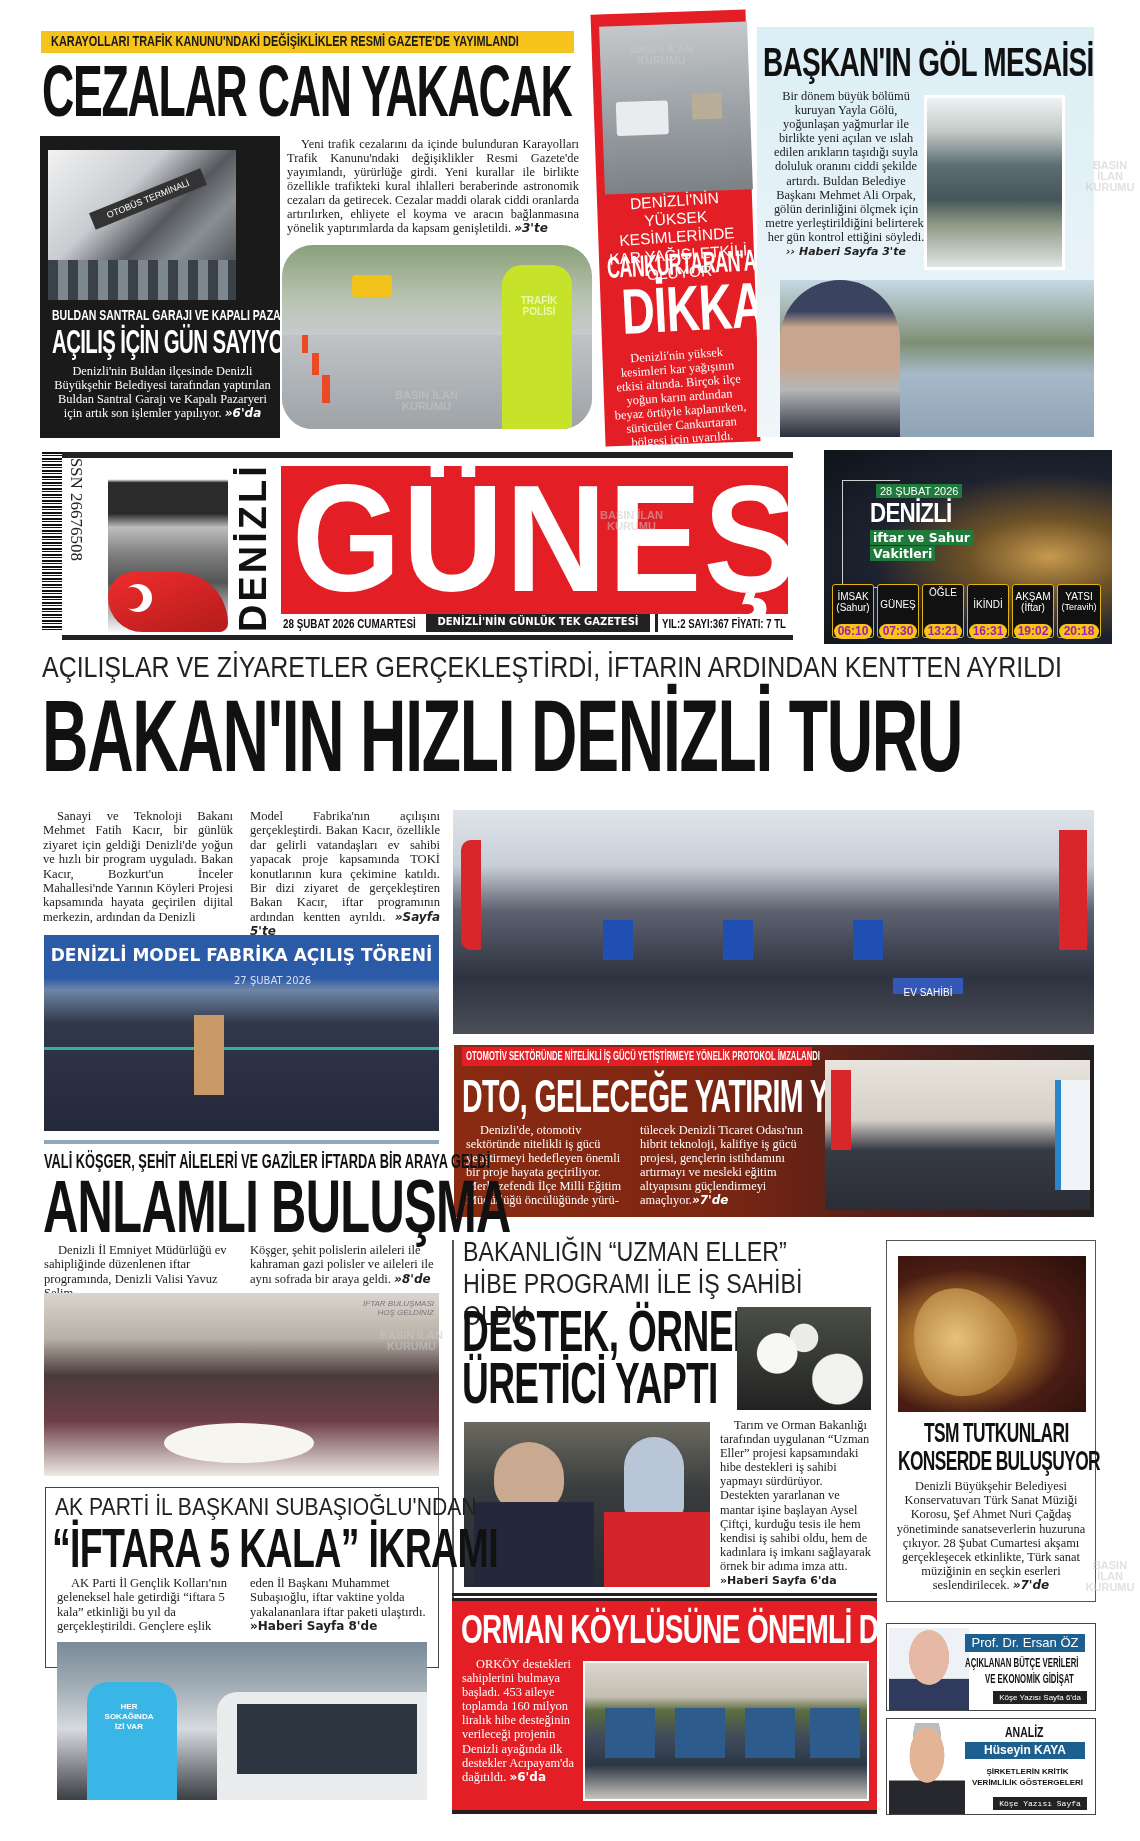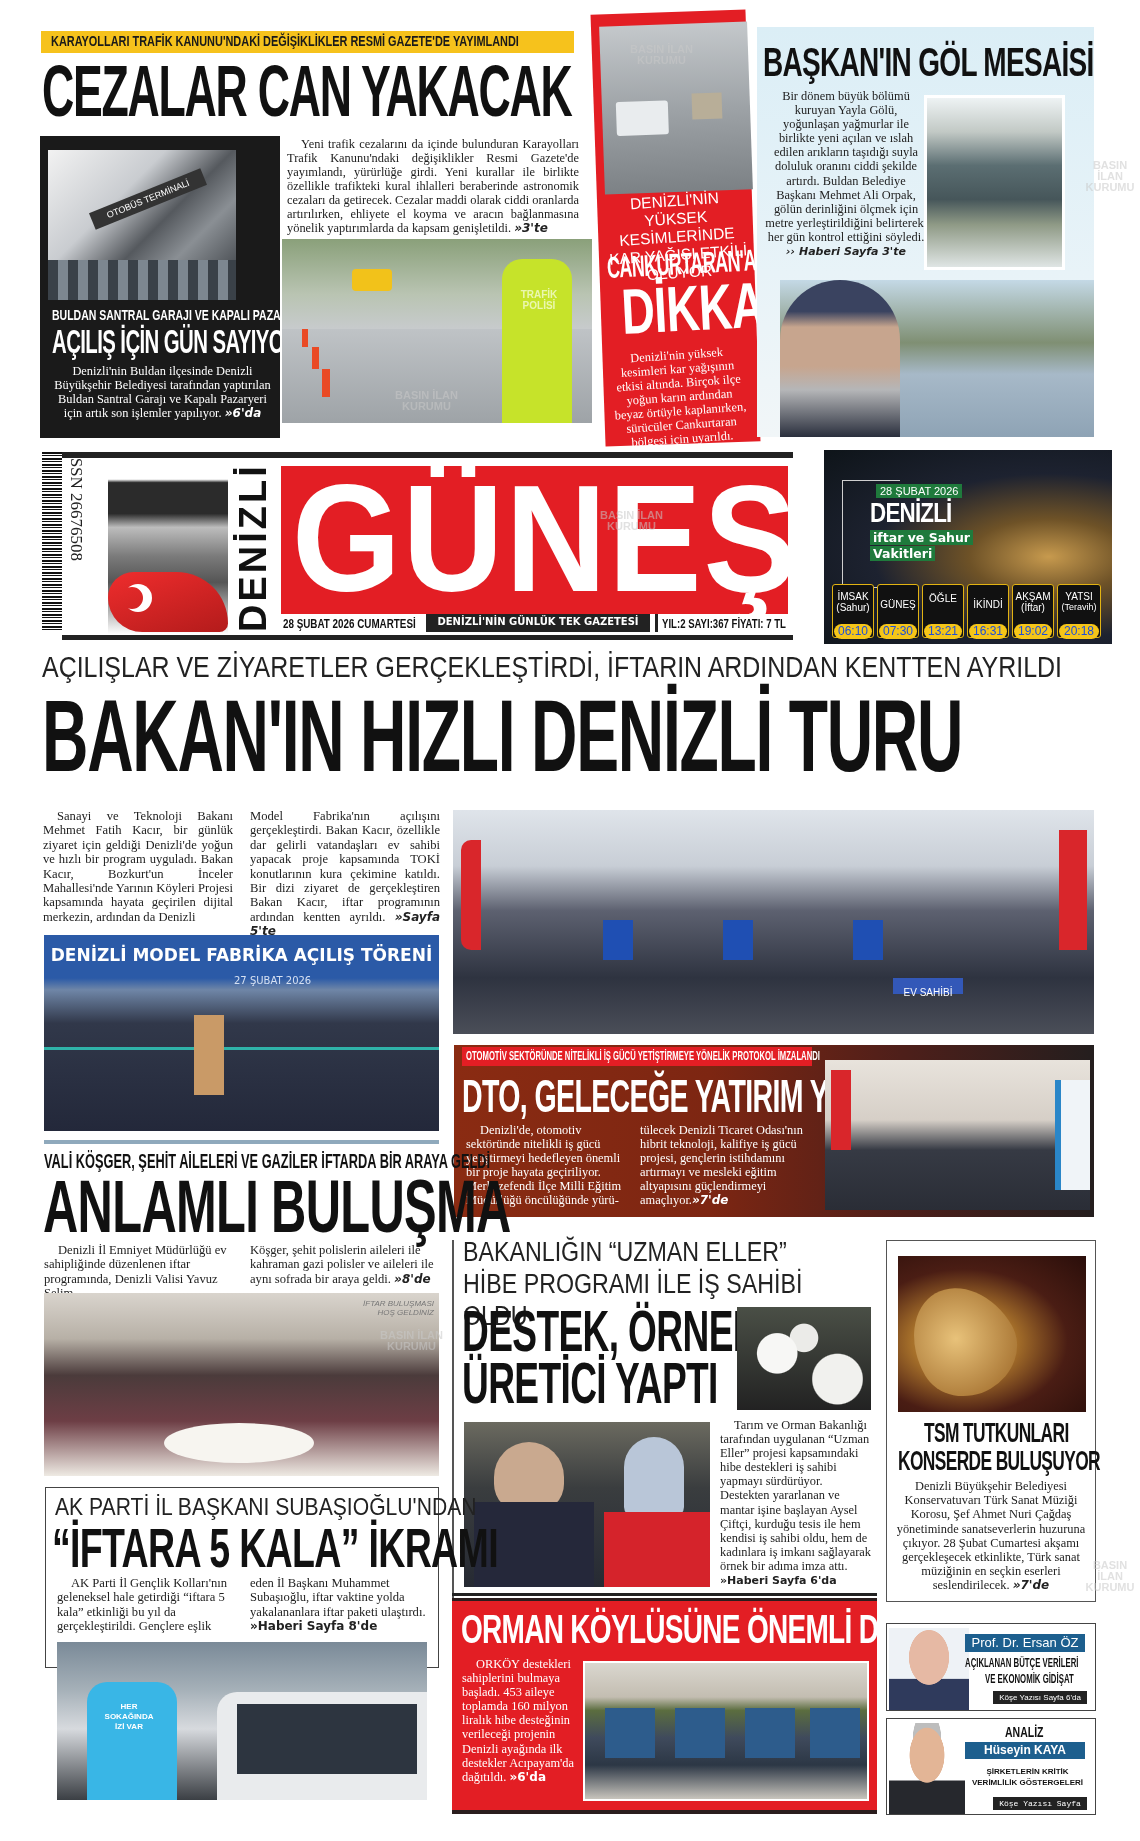--- a/index.html
+++ b/index.html
@@ -5,40 +5,40 @@
 *{box-sizing:border-box;margin:0;padding:0}
 body{width:1140px;height:1841px;background:#fff;position:relative;overflow:hidden;font-family:"Liberation Serif",serif;color:#111}
 .abs{position:absolute}
 .cond{font-family:"Liberation Sans",sans-serif;font-weight:bold;transform-origin:left top;white-space:nowrap;letter-spacing:-1px}
 .body-text{font-family:"Liberation Serif",serif;font-size:12.6px;line-height:14.4px;text-align:justify;color:#222}
 .body-text .indent{display:inline-block;width:14px}
 .ref{font-family:"DejaVu Sans",sans-serif;font-weight:bold;font-size:12px;font-style:italic}
 .photo{position:absolute;overflow:hidden}
 .wm{position:absolute;font-family:"Liberation Sans",sans-serif;font-weight:bold;font-size:11px;color:rgba(200,200,200,0.55);text-align:center;line-height:11px;pointer-events:none}
 .times-cell{position:absolute;border:1.5px solid #e2b312;background:#111;color:#fff;font-family:"Liberation Sans",sans-serif;font-size:10px;text-align:center;border-radius:3px}
-.times-cell .t{position:absolute;left:1px;right:1px;bottom:-2px;background:#f5c518;color:#1d4ed8;font-weight:normal;font-size:12px;border-radius:8px;line-height:15px}
+.times-cell .t{position:absolute;left:1px;right:1px;bottom:-2px;background:#f5c518;color:#a21caf;font-weight:bold;font-size:12px;border-radius:8px;line-height:15px}
 </style>
 </head>
 <body>
 
 <div class="abs" style="left:41px;top:31px;width:533px;height:22px;background:#f6c21c;"></div>
 <div class="abs cond" style="left:51px;top:33px;font-size:14px;color:#1a1a1a;font-weight:bold;transform:scaleX(0.78);letter-spacing:0">KARAYOLLARI TRAFİK KANUNU'NDAKİ DEĞİŞİKLİKLER RESMİ GAZETE'DE YAYIMLANDI</div>
 <div class="abs cond" style="left:42px;top:52px;font-size:72px;line-height:78px;transform:scaleX(0.62);color:#111;letter-spacing:-2px">CEZALAR CAN YAKACAK</div>
 
 <div class="abs" style="left:40px;top:136px;width:240px;height:302px;background:#1a1a1a;"></div>
 <div class="photo" style="left:48px;top:150px;width:188px;height:150px;background:linear-gradient(135deg,#f2f2f2 0%,#c9ccd0 35%,#55595e 55%,#8a8f94 70%,#2c3035 100%);">
   <div class="abs" style="left:40px;top:40px;width:120px;height:18px;background:#333;transform:rotate(-22deg);color:#fff;font-family:'Liberation Sans',sans-serif;font-size:9px;line-height:18px;text-align:center">OTOBÜS TERMİNALİ</div>
   <div class="abs" style="left:0;top:110px;width:188px;height:40px;background:repeating-linear-gradient(90deg,#3a4148 0 10px,#7d8790 10px 20px)"></div>
 </div>
 <div class="abs cond" style="left:52px;top:306px;font-size:15px;color:#fff;transform:scaleX(0.7);letter-spacing:0">BULDAN SANTRAL GARAJI VE KAPALI PAZARYERİ</div>
 <div class="abs cond" style="left:52px;top:322px;font-size:34px;line-height:38px;color:#fff;transform:scaleX(0.6)">AÇILIŞ İÇİN GÜN SAYIYOR</div>
 <div class="abs body-text" style="left:50px;top:364px;width:225px;color:#fff;text-align:center;font-size:12.4px;line-height:14px"><span>Denizli'nin Buldan ilçesinde Denizli Büyükşehir Belediyesi tarafından yaptırılan Buldan Santral Garajı ve Kapalı Pazaryeri için artık son işlemler yapılıyor.</span> <span class="ref">»6'da</span></div>
 
 <div class="abs body-text" style="left:287px;top:137px;width:292px;font-size:12.4px;line-height:14px"><span class="indent"></span><span>Yeni trafik cezalarını da içinde bulunduran Karayolları Trafik Kanunu'ndaki değişiklikler Resmi Gazete'de yayımlandı, yürürlüğe girdi. Yeni kurallar ile birlikte özellikle trafikteki kural ihlalleri beraberinde astronomik cezaları da getirecek. Cezalar maddi olarak ciddi oranlarda artırılırken, ehliyete el koyma ve aracın bağlanmasına yönelik yaptırımlarda da kapsam genişletildi.</span> <span class="ref">»3'te</span></div>
-<div class="photo" style="left:282px;top:239px;width:310px;height:184px;background:linear-gradient(180deg,#8aa07a 0%,#b9c4b2 30%,#c8cbce 50%,#a8adb1 100%);">
+<div class="photo" style="left:282px;top:245px;width:310px;height:184px;background:linear-gradient(180deg,#8aa07a 0%,#b9c4b2 30%,#c8cbce 50%,#a8adb1 100%);border-radius:31px;">
   <div class="abs" style="left:70px;top:30px;width:40px;height:22px;background:#f2c21a;border-radius:4px"></div>
   <div class="abs" style="left:0;top:90px;width:310px;height:94px;background:linear-gradient(180deg,#bfc3c6,#9ea3a7)"></div>
   <div class="abs" style="left:20px;top:90px;width:6px;height:18px;background:#ea4a25"></div>
   <div class="abs" style="left:30px;top:108px;width:7px;height:22px;background:#ea4a25"></div>
   <div class="abs" style="left:40px;top:130px;width:8px;height:28px;background:#ea4a25"></div>
   <div class="abs" style="left:220px;top:20px;width:70px;height:164px;background:#c6e32a;border-radius:20px 20px 0 0"></div>
   <div class="abs" style="left:232px;top:50px;font-family:'Liberation Sans',sans-serif;font-weight:bold;font-size:10px;color:#eaf7b0;width:50px;text-align:center">TRAFİK POLİSİ</div>
 </div>
 
 <div class="abs" style="left:598px;top:12px;width:155px;height:432px;background:#e31e24;transform:rotate(-2deg);transform-origin:center;"></div>
@@ -85,21 +85,21 @@
   <div class="times-cell" style="left:8px;top:134px;width:42px;height:54px">
       <div style="margin-top:6px">İMSAK</div>
       <div>(Sahur)</div>
       <div class="t">06:10</div>
     </div>
   <div class="times-cell" style="left:53px;top:134px;width:42px;height:54px">
       <div style="margin-top:14px">GÜNEŞ</div>
       <div class="t">07:30</div>
     </div>
   <div class="times-cell" style="left:98px;top:134px;width:42px;height:54px">
-      <div style="margin-top:8px">ÖĞLE</div>
+      <div style="margin-top:2px">ÖĞLE</div>
       <div class="t">13:21</div>
     </div>
   <div class="times-cell" style="left:143px;top:134px;width:42px;height:54px">
       <div style="margin-top:14px">İKİNDİ</div>
       <div class="t">16:31</div>
     </div>
   <div class="times-cell" style="left:188px;top:134px;width:42px;height:54px">
       <div style="margin-top:6px">AKŞAM</div>
       <div>(İftar)</div>
       <div class="t">19:02</div>

